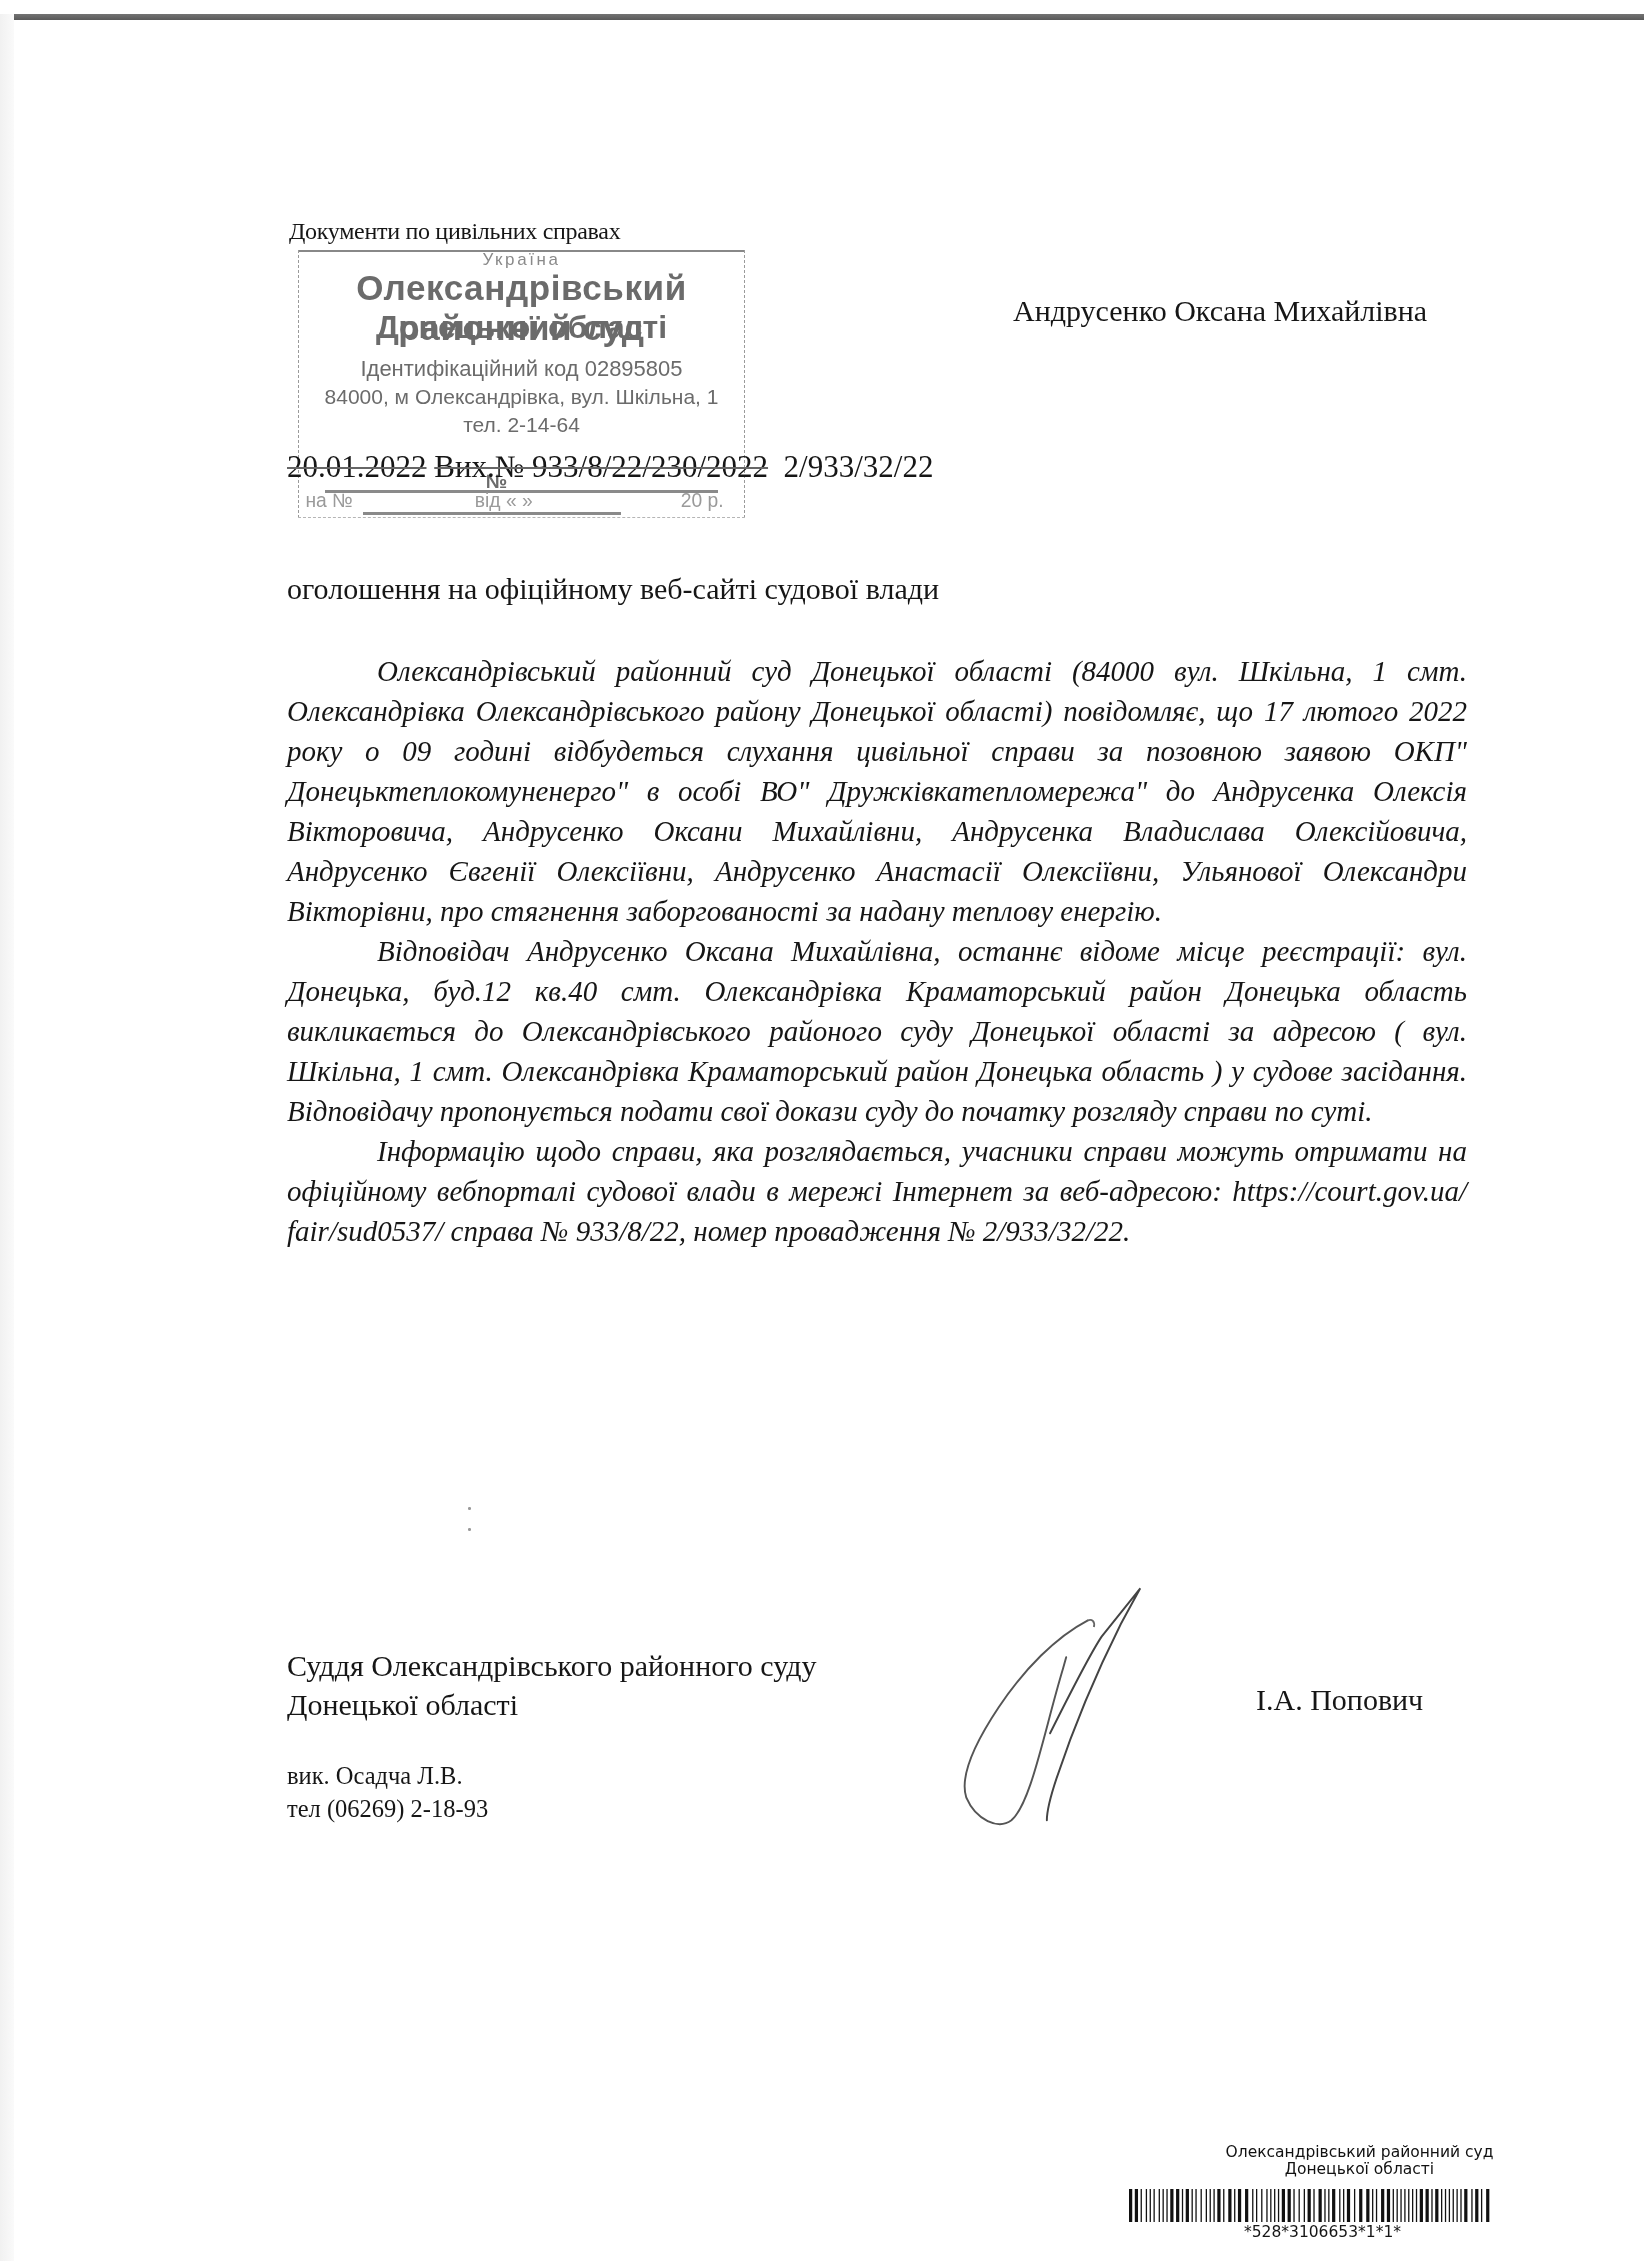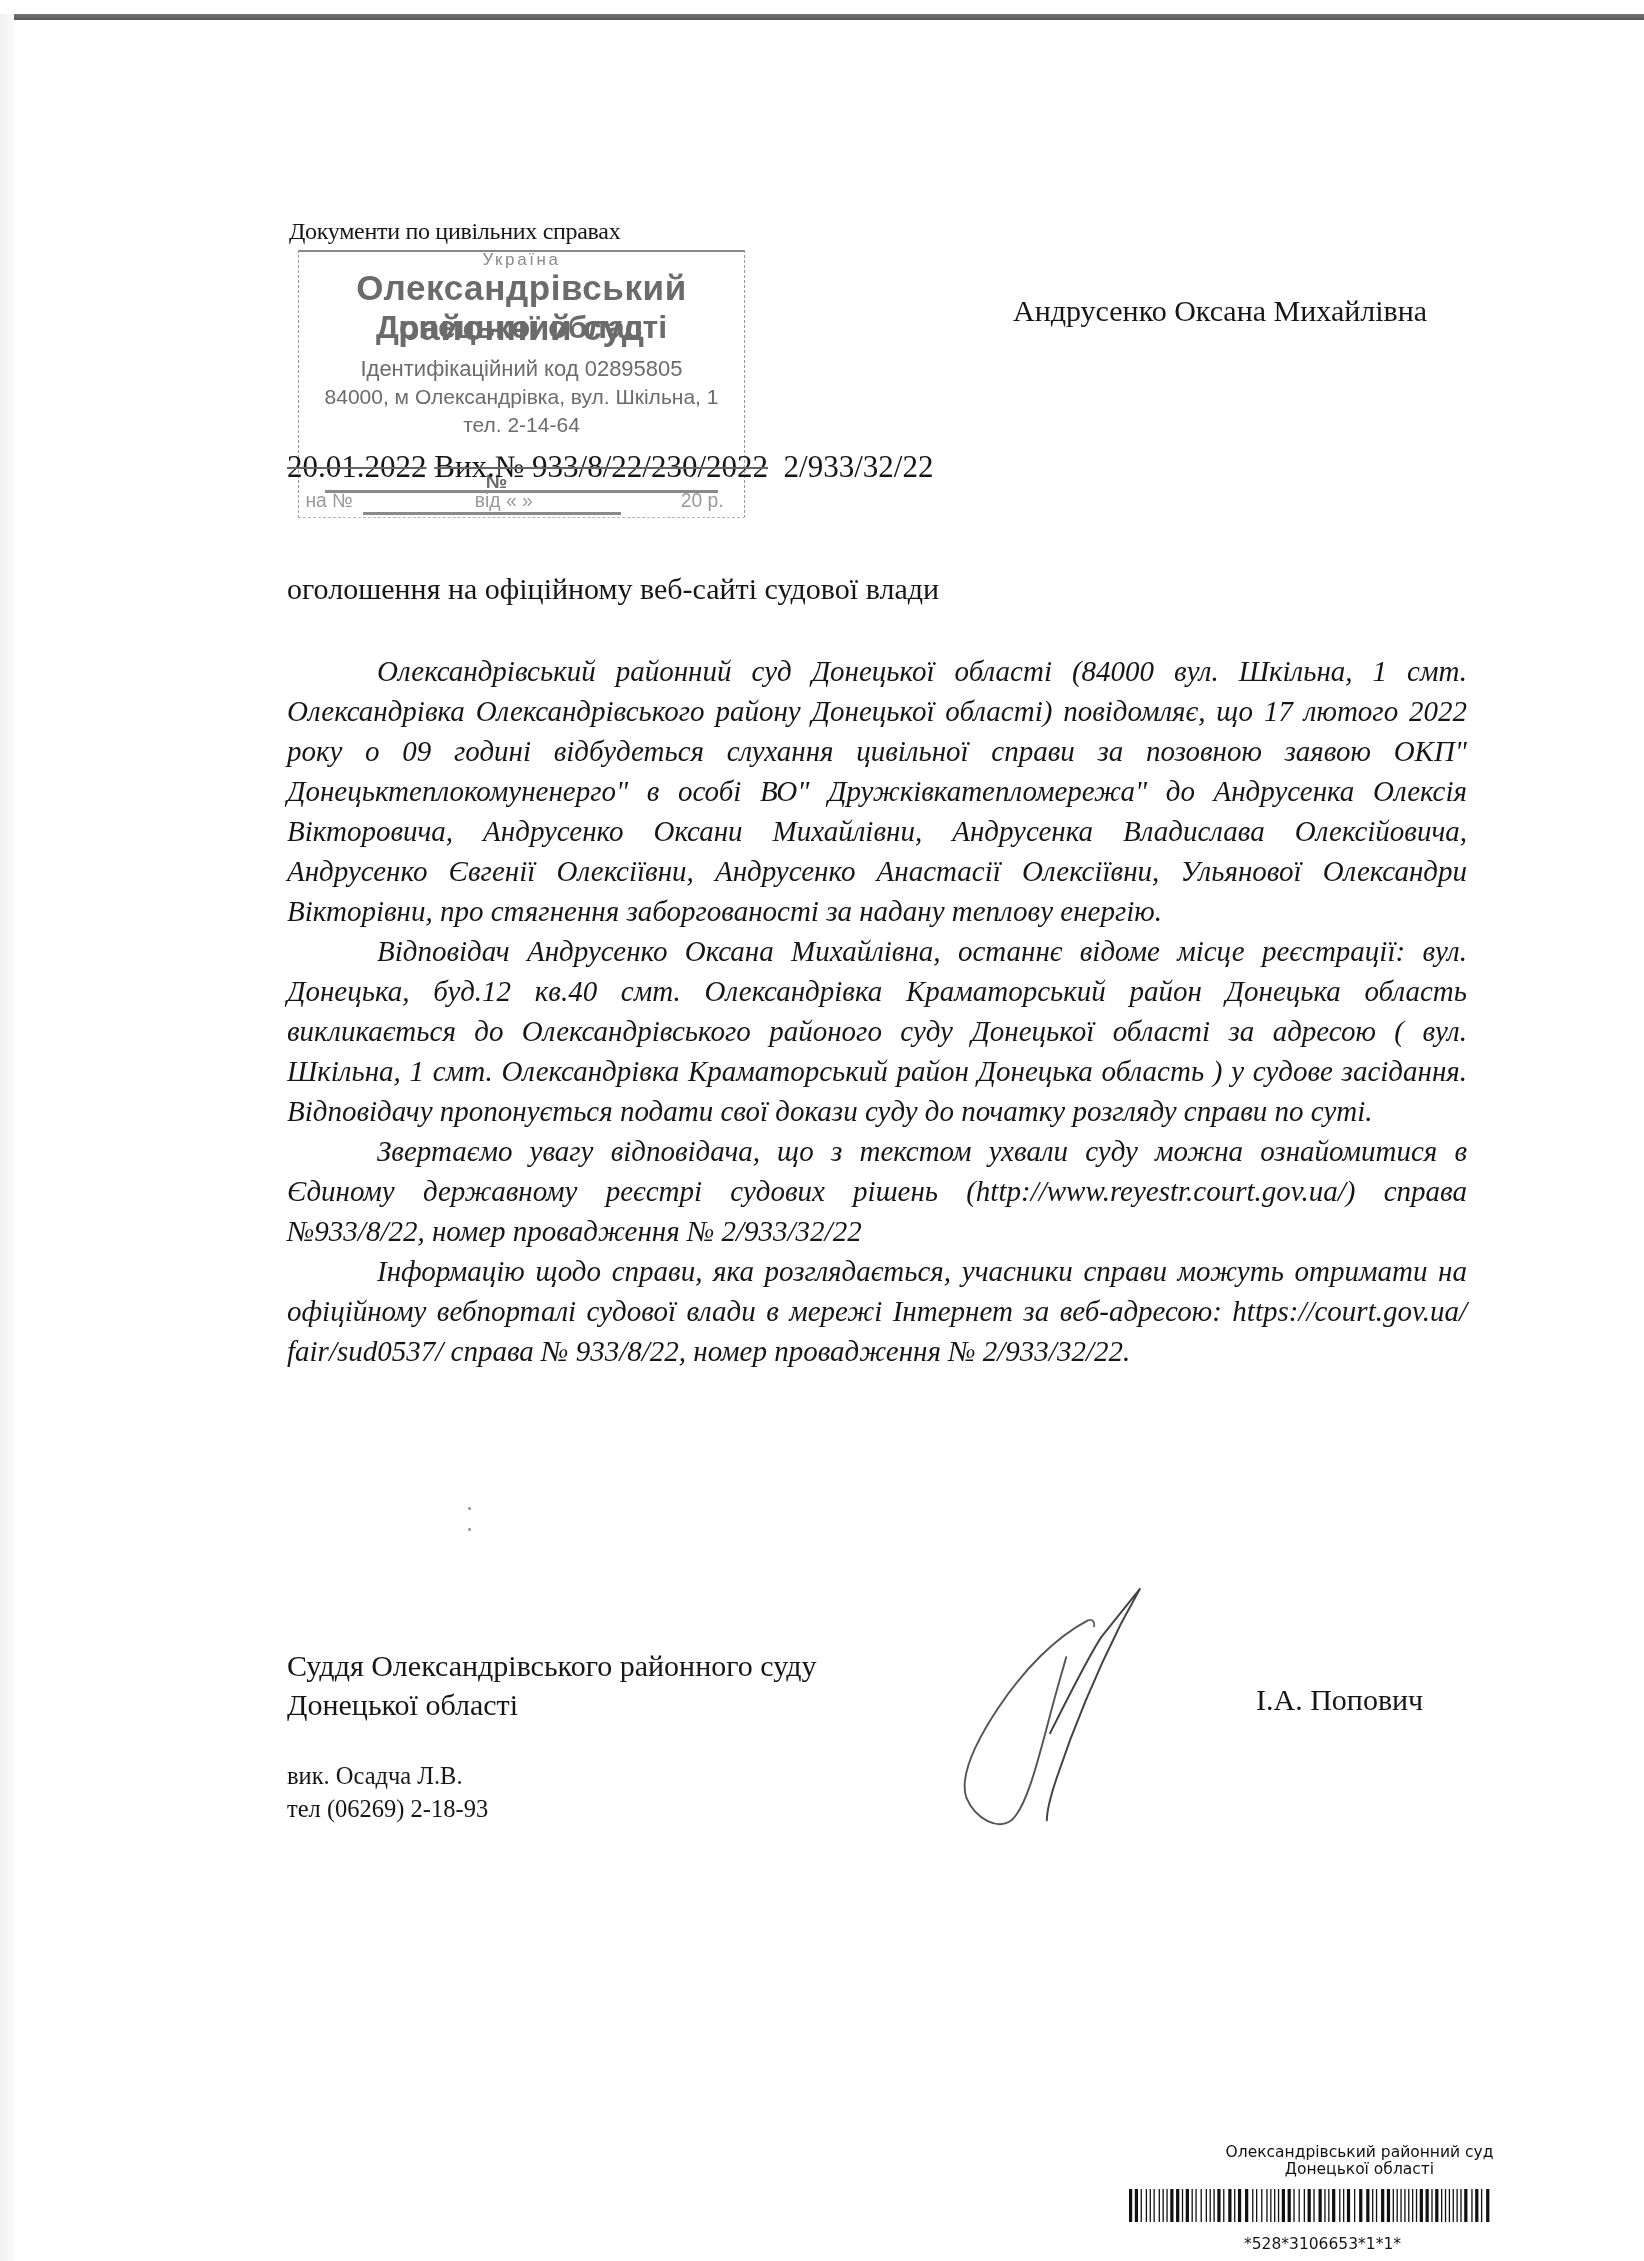--- a/index.html
+++ b/index.html
@@ -59,21 +59,21 @@
   .executor { left: 287px; top: 1759px; font-size: 24.5px; line-height: 33px; }
   .signature { position: absolute; left: 947px; top: 1572px; width: 335px; height: 271px; }
 
   .dot-mark { position: absolute; width: 2.6px; height: 2.6px; background: #999; border-radius: 50%; }
 
   
   .bc-label { position: absolute; left: 1179px; top: 2144px; width: 361px; text-align: center;
               font-family: "DejaVu Sans", "Liberation Sans", sans-serif; font-size: 15.5px; line-height: 17px; color: #111; }
   .barcode { position: absolute; left: 1129px; top: 2189px; width: 361px; height: 33px; }
   .bc-number { position: absolute; left: 1129px; top: 2223px; width: 387px; text-align: center;
-               font-family: "DejaVu Sans", "Liberation Sans", sans-serif; font-size: 15.5px; margin-top: 12px; }
+               font-family: "DejaVu Sans", "Liberation Sans", sans-serif; font-size: 15.5px; }
 </style>
 </head>
 <body>
 
 <div class="scan-edge-left"></div>
 <div class="scan-edge-top"></div>
 
 <div class="stamp">
   <div class="stamp-top-line"></div>
   <div class="stamp-country">Україна</div>
@@ -97,21 +97,20 @@
   <span class="date">20.01.2022</span>
   <span class="out-no">Вих.№ 933/8/22/230/2022</span>&nbsp;
   <span>2/933/32/22</span>
 </div>
 
 <div class="abs notice-title">оголошення на офіційному веб-сайті судової влади</div>
 
 <div class="body-text">
   <p>Олександрівський районний суд Донецької області (84000 вул. Шкільна, 1 смт. Олександрівка Олександрівського району Донецької області) повідомляє, що 17 лютого 2022 року о 09 годині відбудеться слухання цивільної справи за позовною заявою ОКП" Донецьктеплокомуненерго" в особі ВО" Дружківкатепломережа" до Андрусенка Олексія Вікторовича, Андрусенко Оксани Михайлівни, Андрусенка Владислава Олексійовича, Андрусенко Євгенії Олексіївни, Андрусенко Анастасії Олексіївни, Ульянової Олександри Вікторівни, про стягнення заборгованості за надану теплову енергію.</p>
   <p>Відповідач Андрусенко Оксана Михайлівна, останнє відоме місце реєстрації: вул. Донецька, буд.12 кв.40 смт. Олександрівка Краматорський район Донецька область викликається до Олександрівського районого суду Донецької області за адресою ( вул. Шкільна, 1 смт. Олександрівка Краматорський район Донецька область ) у судове засідання. Відповідачу пропонується подати свої докази суду до початку розгляду справи по суті.</p>
-  <p>Звертаємо увагу відповідача, що з текстом ухвали суду можна ознайомитися в Єдиному державному реєстрі судових рішень (http://www.reyestr.court.gov.ua/) справа №933/8/22, номер провадження № 2/933/32/22</p>
   <p>Інформацію щодо справи, яка розглядається, учасники справи можуть отримати на офіційному вебпорталі судової влади в мережі Інтернет за веб-адресою: https://court.gov.ua/ fair/sud0537/ справа № 933/8/22, номер провадження № 2/933/32/22.</p>
 </div>
 
 <div class="dot-mark" style="left:468px; top:1507px;"></div>
 <div class="dot-mark" style="left:468px; top:1528px;"></div>
 
 <div class="abs judge-title">
   <div>Суддя Олександрівського районного суду</div>
   <div>Донецької області</div>
 </div>

